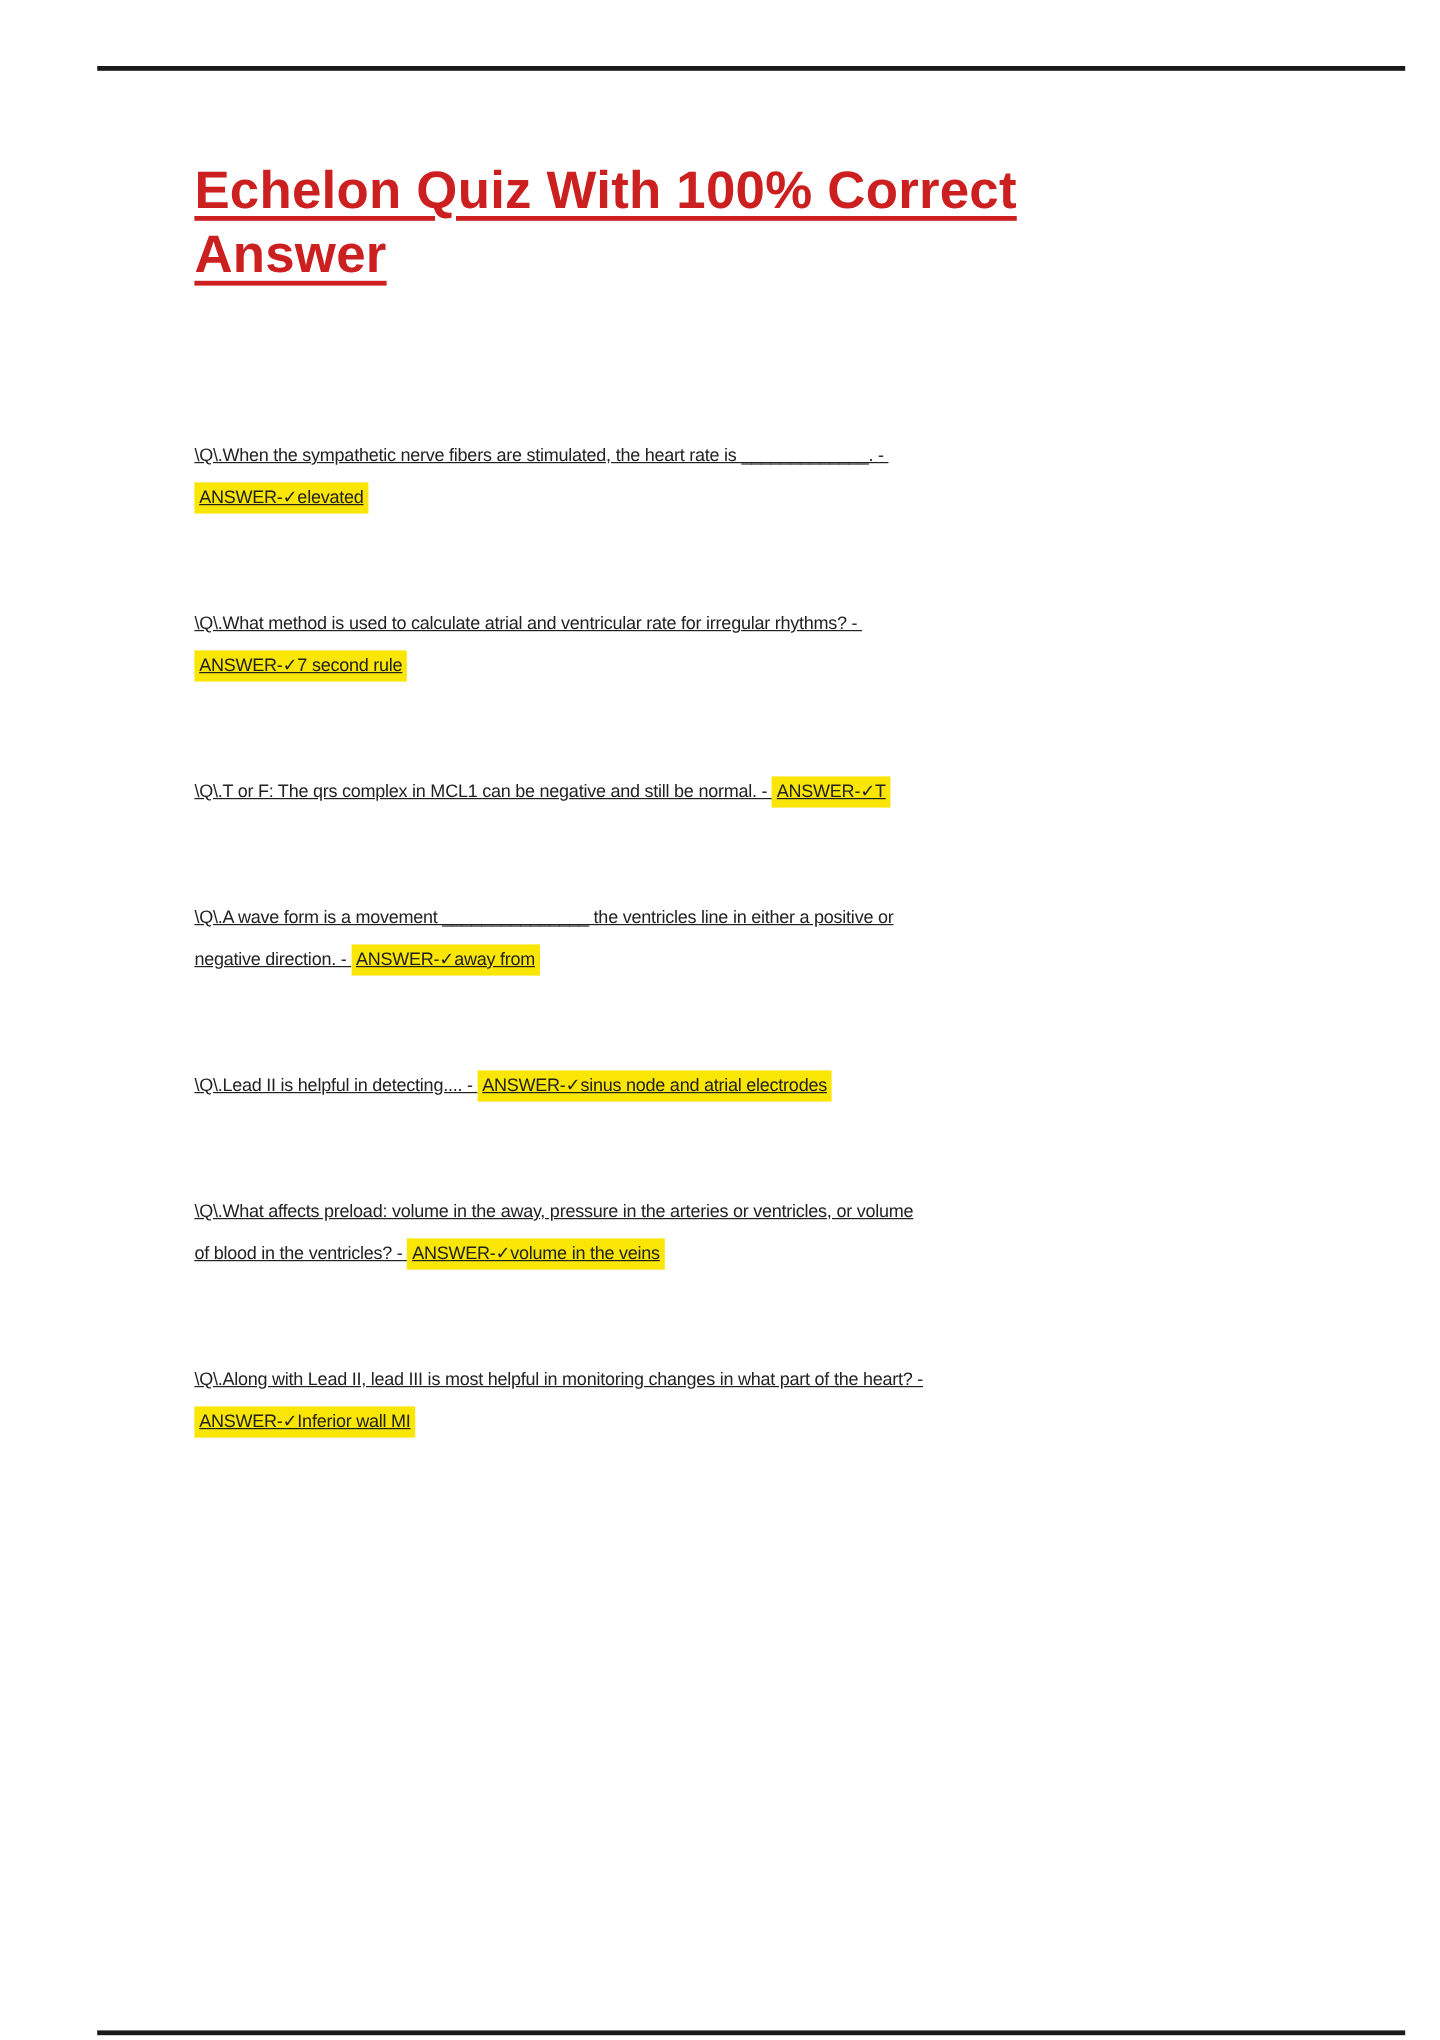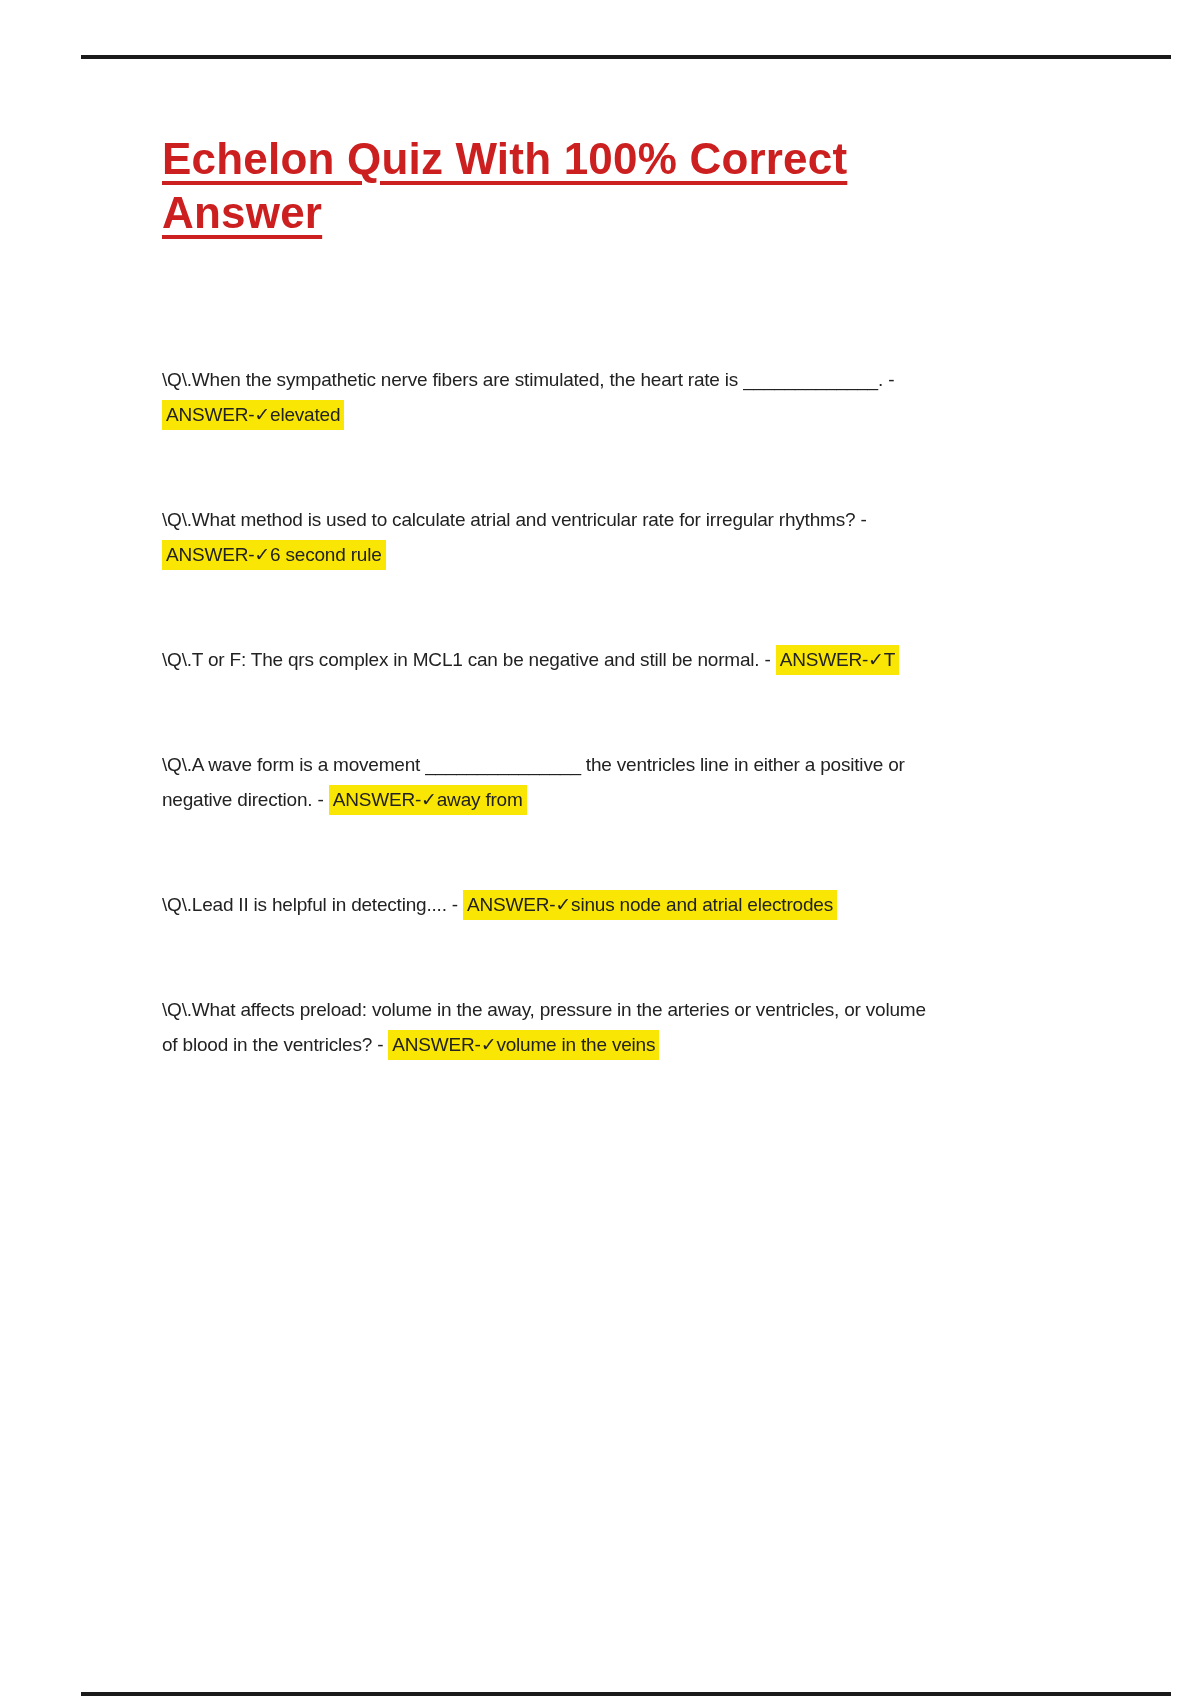--- a/index.html
+++ b/index.html
@@ -32,24 +32,25 @@
     color:var(--red,#cc2020);
     text-decoration:underline;
     text-decoration-color:var(--red,#cc2020);
     text-decoration-thickness:4px;
     text-underline-offset:7px;
     white-space:pre-wrap;
     letter-spacing:0.2px;
   }
   .qa{
     margin:0 0 70px 0;
-    font-size:19px;
+    font-size:15px;
     line-height:35px;
     letter-spacing:-0.2px;
     white-space:pre-wrap;
+    text-decoration:underline;
   }
   .qa:first-of-type{margin-top:122px;}
   .q-text{color:var(--ink,#222222);}
   .a-highlight{
     background:var(--yellow,#fae605);
     padding:4px 4px 5px 4px;
   }
 </style>
 </head>
 <body>
@@ -59,29 +60,31 @@
 
   <div class="content">
     <h1 class="doc-title">Echelon Quiz With 100% Correct
 Answer</h1>
 
     <p class="qa"><span class="q-text">\Q\.When the sympathetic nerve fibers are stimulated, the heart rate is _____________. - 
 </span><span class="a-highlight">ANSWER-✓elevated</span></p>
 
 
     <p class="qa"><span class="q-text">\Q\.What method is used to calculate atrial and ventricular rate for irregular rhythms? - 
-</span><span class="a-highlight">ANSWER-✓6 second rule</span></p>
+</span><span class="a-highlight">ANSWER-✓7 second rule</span></p>
 
     <p class="qa"><span class="q-text">\Q\.T or F: The qrs complex in MCL1 can be negative and still be normal. - </span><span class="a-highlight">ANSWER-✓T</span></p>
 
     <p class="qa"><span class="q-text">\Q\.A wave form is a movement _______________ the ventricles line in either a positive or
 negative direction. - </span><span class="a-highlight">ANSWER-✓away from</span></p>
 
     <p class="qa"><span class="q-text">\Q\.Lead II is helpful in detecting.... - </span><span class="a-highlight">ANSWER-✓sinus node and atrial electrodes</span></p>
 
     <p class="qa"><span class="q-text">\Q\.What affects preload: volume in the away, pressure in the arteries or ventricles, or volume
 of blood in the ventricles? - </span><span class="a-highlight">ANSWER-✓volume in the veins</span></p>
 
+    <p class="qa"><span class="q-text">\Q\.Along with Lead II, lead III is most helpful in monitoring changes in what part of the heart? -
+</span><span class="a-highlight">ANSWER-✓Inferior wall MI</span></p>
 
   </div>
 
   <div class="rule rule-bottom"></div>
 </div>
 
 </body></html>

